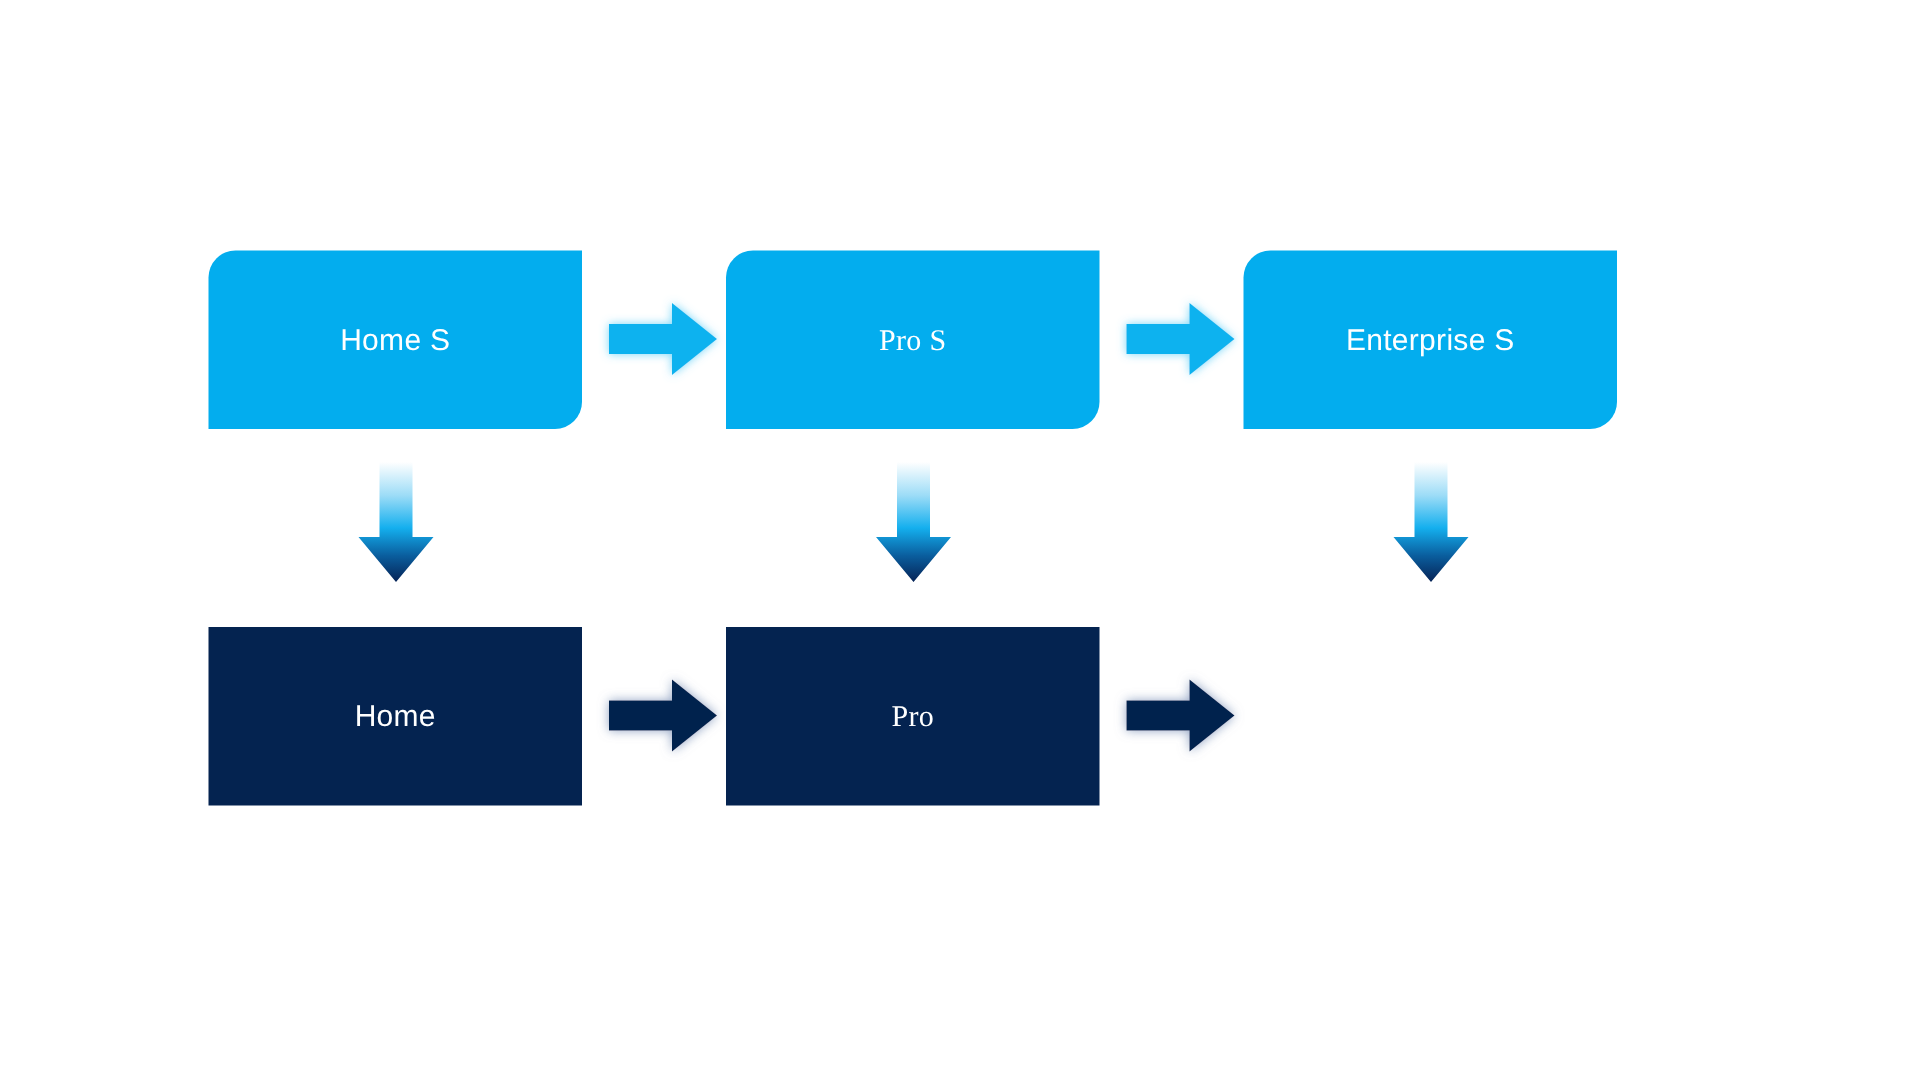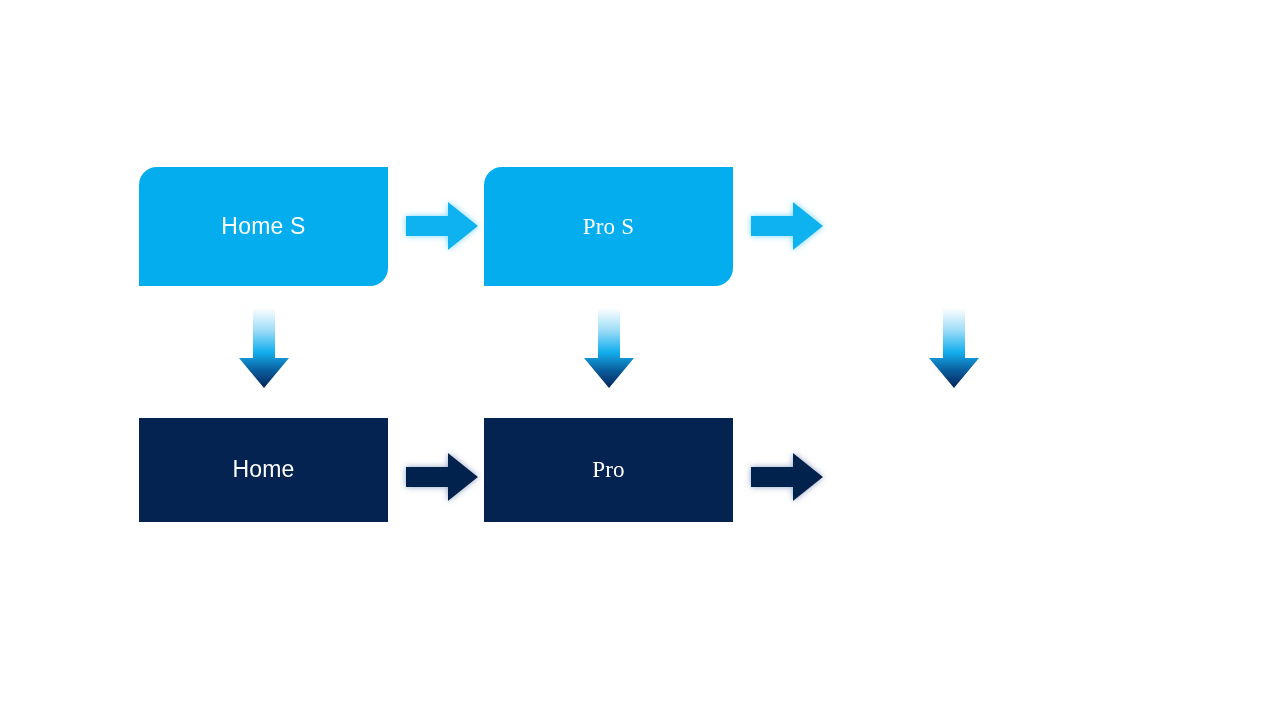--- a/index.html
+++ b/index.html
@@ -23,21 +23,21 @@
   }
 
   
   .node {
     position: absolute;
     display: flex;
     align-items: center;
     justify-content: center;
     box-sizing: border-box;
     color: #ffffff;
-    font-size: 23px;
+    font-size: 20px;
     font-weight: 400;
     letter-spacing: 0.2px;
     line-height: 1.2;
     user-select: none;
   }
 
   .node .node-label {
     display: block;
     text-align: center;
     padding: 0 10px;
@@ -50,21 +50,21 @@
   }
 
   
   .node--product {
     background: #042350;
     border-radius: 0;
   }
 
   
   .row-top    { top: 167px; height: 119px; }
-  .row-bottom { top: 418px; height: 104px; }
+  .row-bottom { top: 418px; height: 119px; }
 
   .col-1 { left: 139px;  width: 249px; }
   .col-2 { left: 484px;  width: 249px; font-family: Liberation Serif, serif; }
   .col-3 { left: 829px;  width: 249px; }
 
   
   .arrow-right {
     position: absolute;
     width: 76px;
     height: 56px;
@@ -118,20 +118,23 @@
     <svg viewBox="0 0 76 56" xmlns="http://www.w3.org/2000/svg">
       <defs>
         <filter id="glowLight2" x="-40%" y="-55%" width="180%" height="210%">
           <feDropShadow dx="0" dy="0" stdDeviation="3.2" flood-color="#6FD4F8" flood-opacity="0.95"></feDropShadow>
         </filter>
       </defs>
       <path d="M2 18 L44 18 L44 4 L74 28 L44 52 L44 38 L2 38 Z" fill="#10B2EF" filter="url(#glowLight2)"></path>
     </svg>
   </div>
 
+  <div class="node node--service row-top col-3">
+    <span class="node-label">Enterprise S</span>
+  </div>
 
   <div class="arrow-down arrow-down--1">
     <svg viewBox="0 0 52 82" xmlns="http://www.w3.org/2000/svg">
       <defs>
         <linearGradient id="vgrad1" x1="0" y1="0" x2="0" y2="1">
           <stop offset="0%" stop-color="#FFFFFF"></stop>
           <stop offset="28%" stop-color="#9CDCF7"></stop>
           <stop offset="55%" stop-color="#14AFEE"></stop>
           <stop offset="78%" stop-color="#0A5E9E"></stop>
           <stop offset="100%" stop-color="#062356"></stop>

